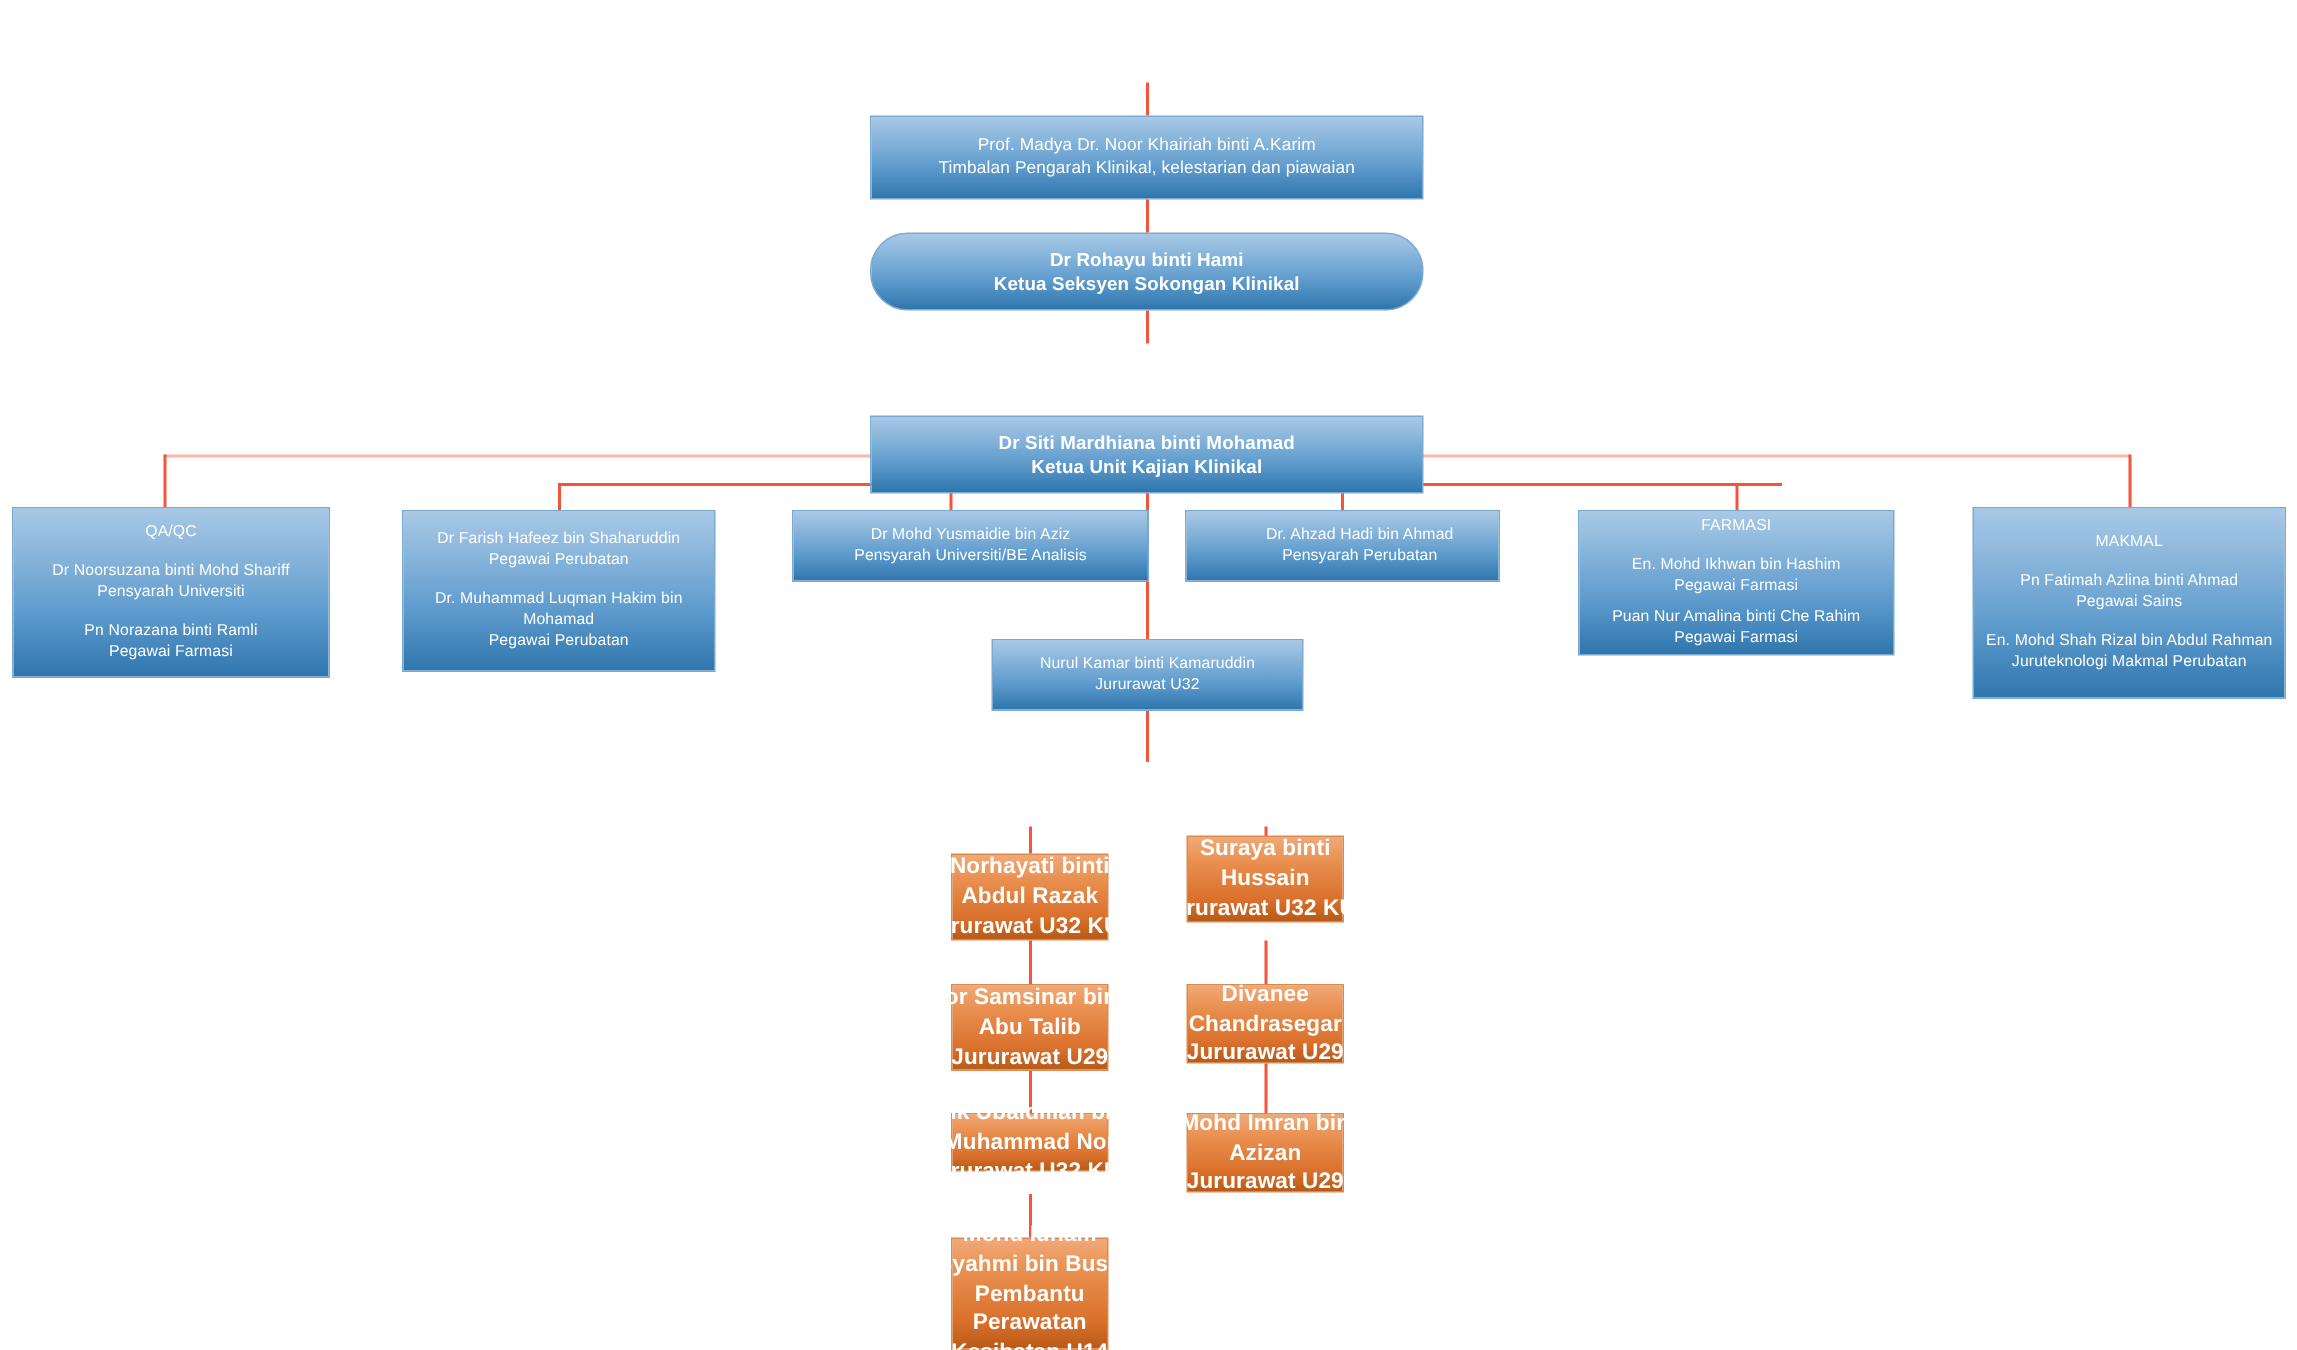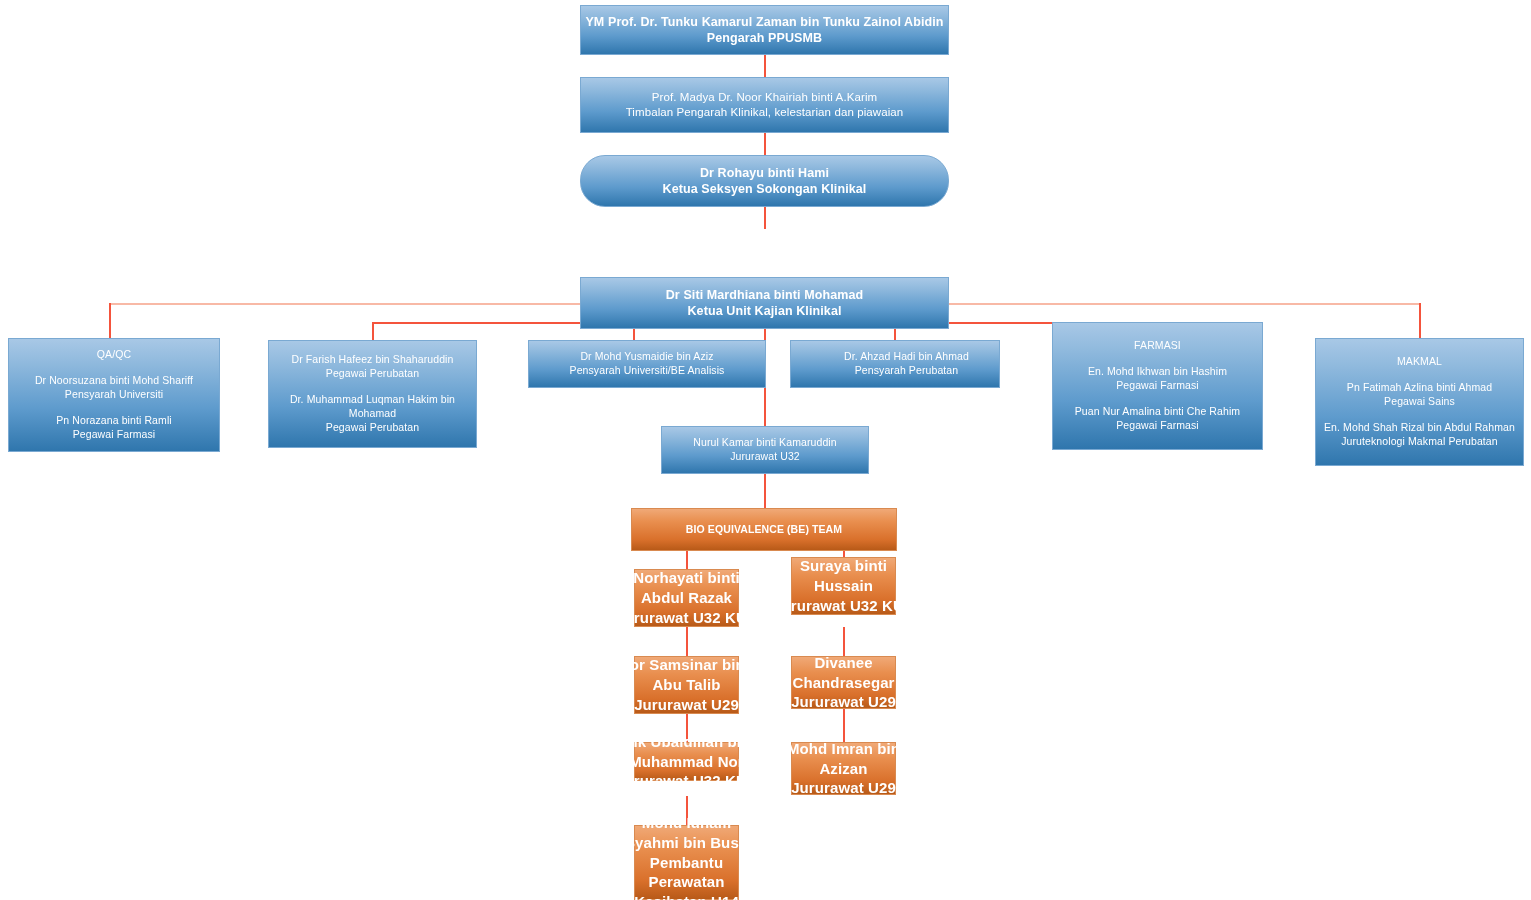--- a/index.html
+++ b/index.html
@@ -103,24 +103,20 @@
   <div class="conn v" style="left:686px; top:551px; height:18px;"></div>
   <div class="conn v" style="left:843px; top:551px; height:18px;"></div>
 
   <div class="conn v" style="left:686px; top:627px; height:29px;"></div>
   <div class="conn v" style="left:686px; top:714px; height:28px;"></div>
   <div class="conn v" style="left:686px; top:796px; height:29px;"></div>
 
   <div class="conn v" style="left:843px; top:627px; height:29px;"></div>
   <div class="conn v" style="left:843px; top:709px; height:33px;"></div>
 
-  <div class="node blue fs12 bold" style="left:580px; top:5px; width:369px; height:50px;">
-    <span class="line">YM Prof. Dr. Tunku Kamarul Zaman bin Tunku Zainol Abidin</span>
-    <span class="line">Pengarah PPUSMB</span>
-  </div>
 
   <div class="node blue fs11" style="left:580px; top:77px; width:369px; height:56px;">
     <span class="line">Prof. Madya Dr. Noor Khairiah binti A.Karim</span>
     <span class="line">Timbalan Pengarah Klinikal, kelestarian dan piawaian</span>
   </div>
 
   <div class="node blue fs12 bold" style="left:580px; top:155px; width:369px; height:52px;border-radius:25px;">
     <span class="line">Dr Rohayu binti Hami</span>
     <span class="line">Ketua Seksyen Sokongan Klinikal</span>
   </div>
@@ -150,21 +146,21 @@
   <div class="node blue fs10" style="left:528px; top:340px; width:238px; height:48px;">
     <span class="line">Dr Mohd Yusmaidie bin Aziz</span>
     <span class="line">Pensyarah Universiti/BE Analisis</span>
   </div>
 
   <div class="node blue fs10" style="left:790px; top:340px; width:210px; height:48px;padding-left:28px;">
     <span class="line">Dr. Ahzad Hadi bin Ahmad</span>
     <span class="line">Pensyarah Perubatan</span>
   </div>
 
-  <div class="node blue fs10" style="left:1052px; top:322px; width:211px; height:128px;">
+  <div class="node blue fs10" style="left:1052px; top:340px; width:211px; height:97px;">
     <span class="hdr">FARMASI</span>
     <span class="line">En. Mohd Ikhwan bin Hashim</span>
     <span class="line">Pegawai Farmasi</span>
     <span class="gap"></span>
     <span class="line">Puan Nur Amalina binti Che Rahim</span>
     <span class="line">Pegawai Farmasi</span>
   </div>
 
   <div class="node blue fs10" style="left:1315px; top:338px; width:209px; height:128px;">
     <span class="hdr">MAKMAL</span>
@@ -173,23 +169,20 @@
     <span class="gap"></span>
     <span class="line wrap">En. Mohd Shah Rizal bin Abdul Rahman</span>
     <span class="line">Juruteknologi Makmal Perubatan</span>
   </div>
 
   <div class="node blue fs10" style="left:661px; top:426px; width:208px; height:48px;">
     <span class="line">Nurul Kamar binti Kamaruddin</span>
     <span class="line">Jururawat U32</span>
   </div>
 
-  <div class="node orange fs10 bold" style="left:631px; top:508px; width:266px; height:43px;">
-    <span class="line">BIO EQUIVALENCE (BE) TEAM</span>
-  </div>
 
   <div class="node orange fs9 bold" style="left:634px; top:569px; width:105px; height:58px;">
     <span class="line">Norhayati binti</span>
     <span class="line">Abdul Razak</span>
     <span class="line">Jururawat U32 KUP</span>
   </div>
 
   <div class="node orange fs9 bold" style="left:634px; top:656px; width:105px; height:58px;">
     <span class="line">Nor Samsinar binti</span>
     <span class="line">Abu Talib</span>

